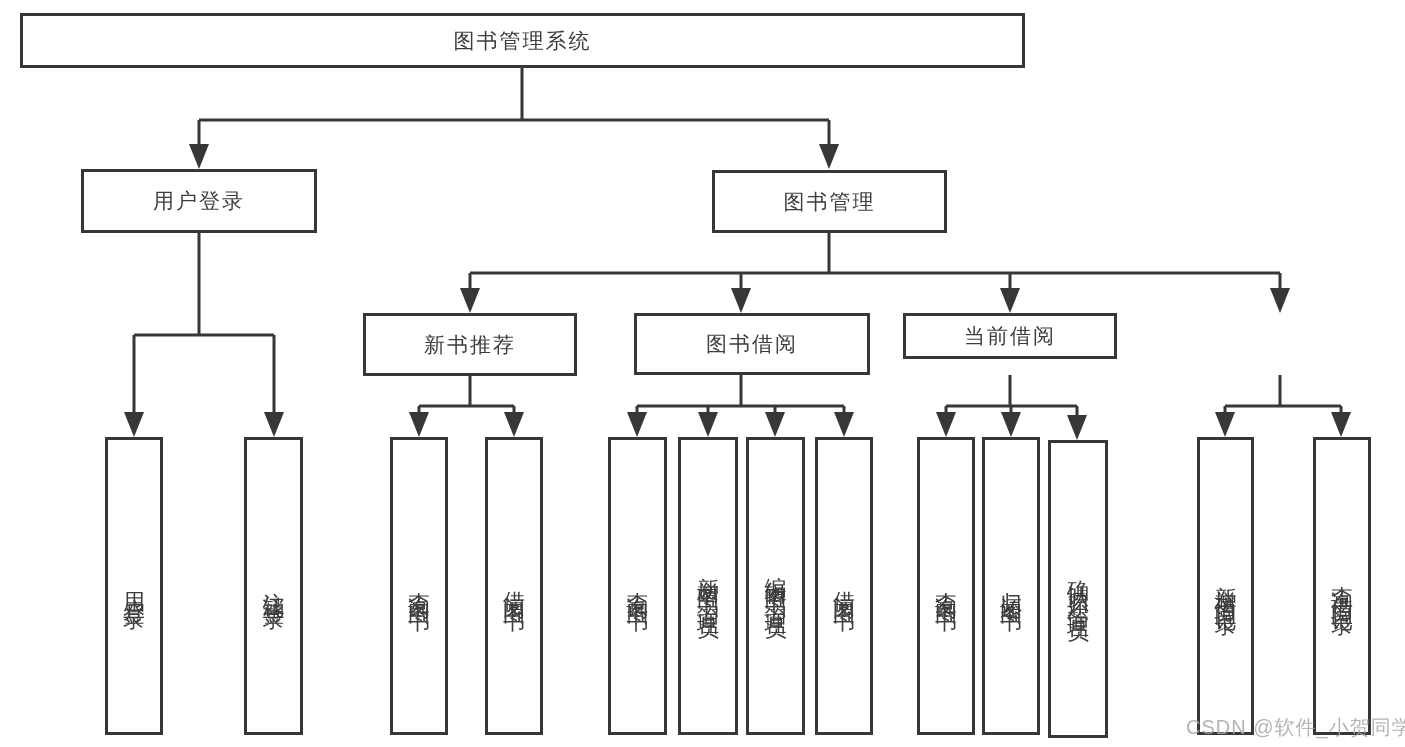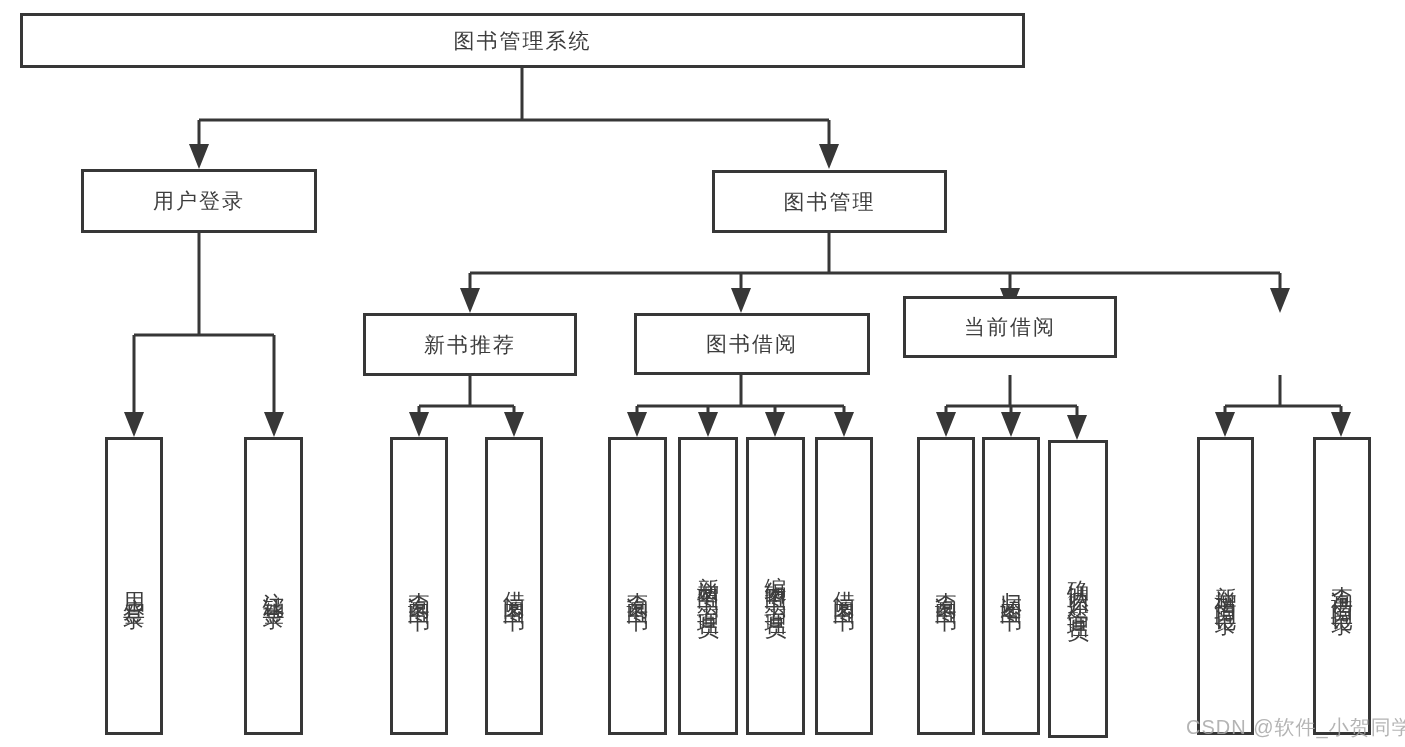--- a/index.html
+++ b/index.html
@@ -106,21 +106,21 @@
   <div class="box h" style="left:712px;top:170px;width:235px;height:63px">
     <span>图书管理</span>
   </div>
 
   <div class="box h" style="left:363px;top:313px;width:214px;height:63px">
     <span>新书推荐</span>
   </div>
   <div class="box h" style="left:634px;top:313px;width:236px;height:62px">
     <span>图书借阅</span>
   </div>
-  <div class="box h" style="left:903px;top:296px;width:214px;height:62px">
+  <div class="box h" style="left:903px;top:313px;width:214px;height:46px">
     <span>当前借阅</span>
   </div>
 
   <div class="box v" style="left:105px;top:437px;width:58px;height:298px">
     <span class="vtext">用户登录</span>
   </div>
   <div class="box v" style="left:244px;top:437px;width:59px;height:298px">
     <span class="vtext">注销登录</span>
   </div>
 

